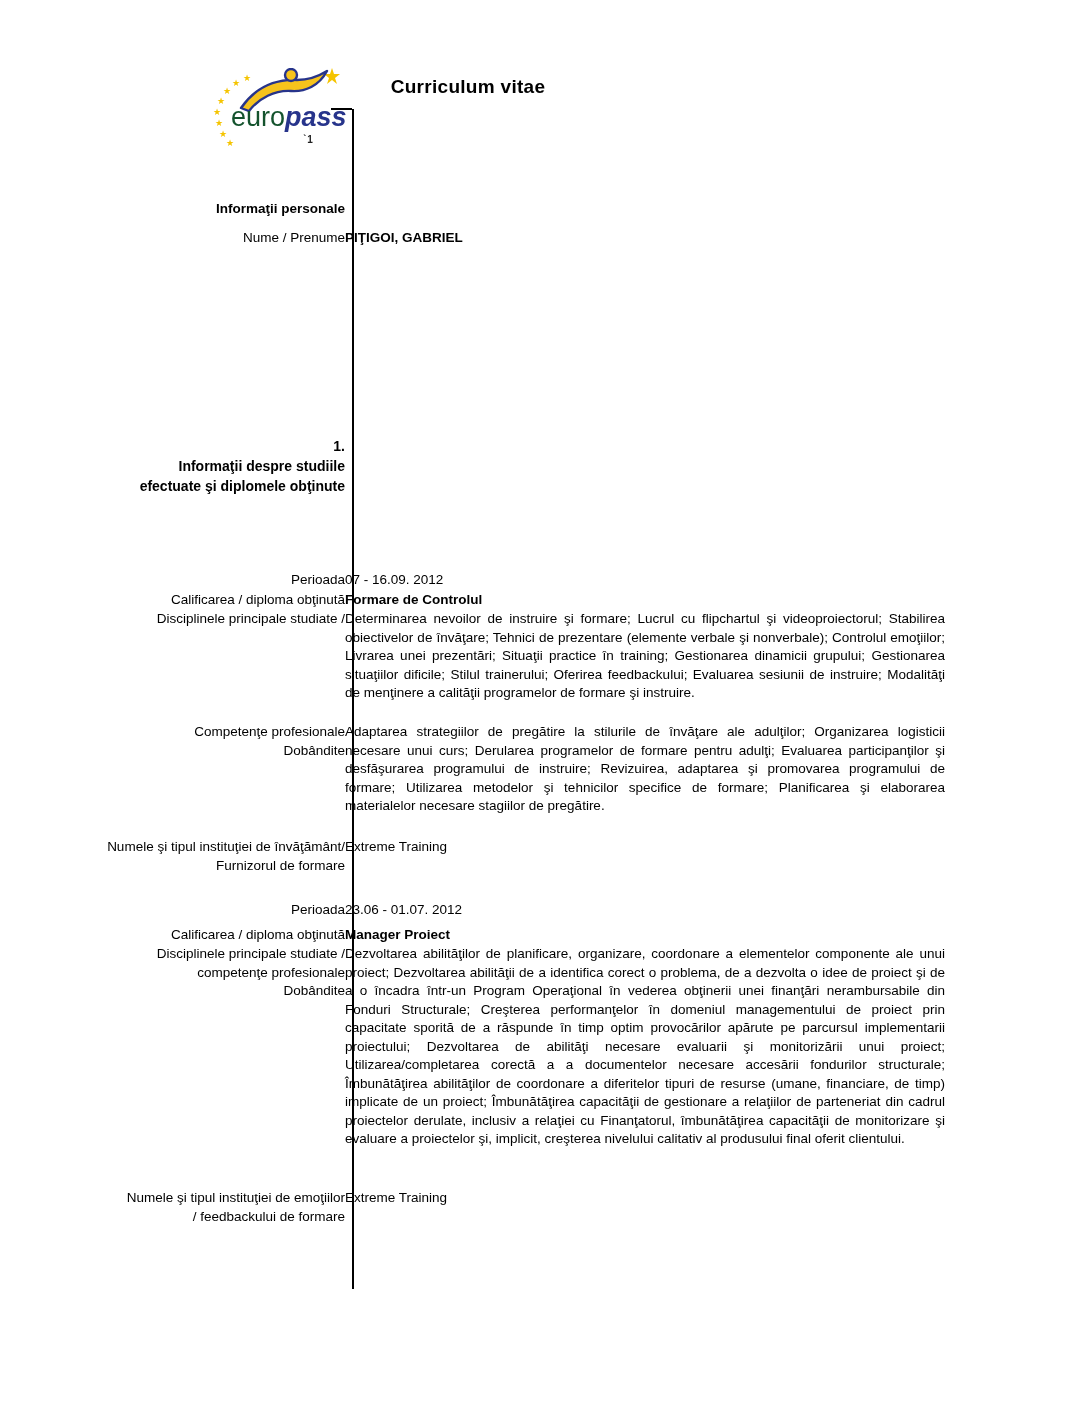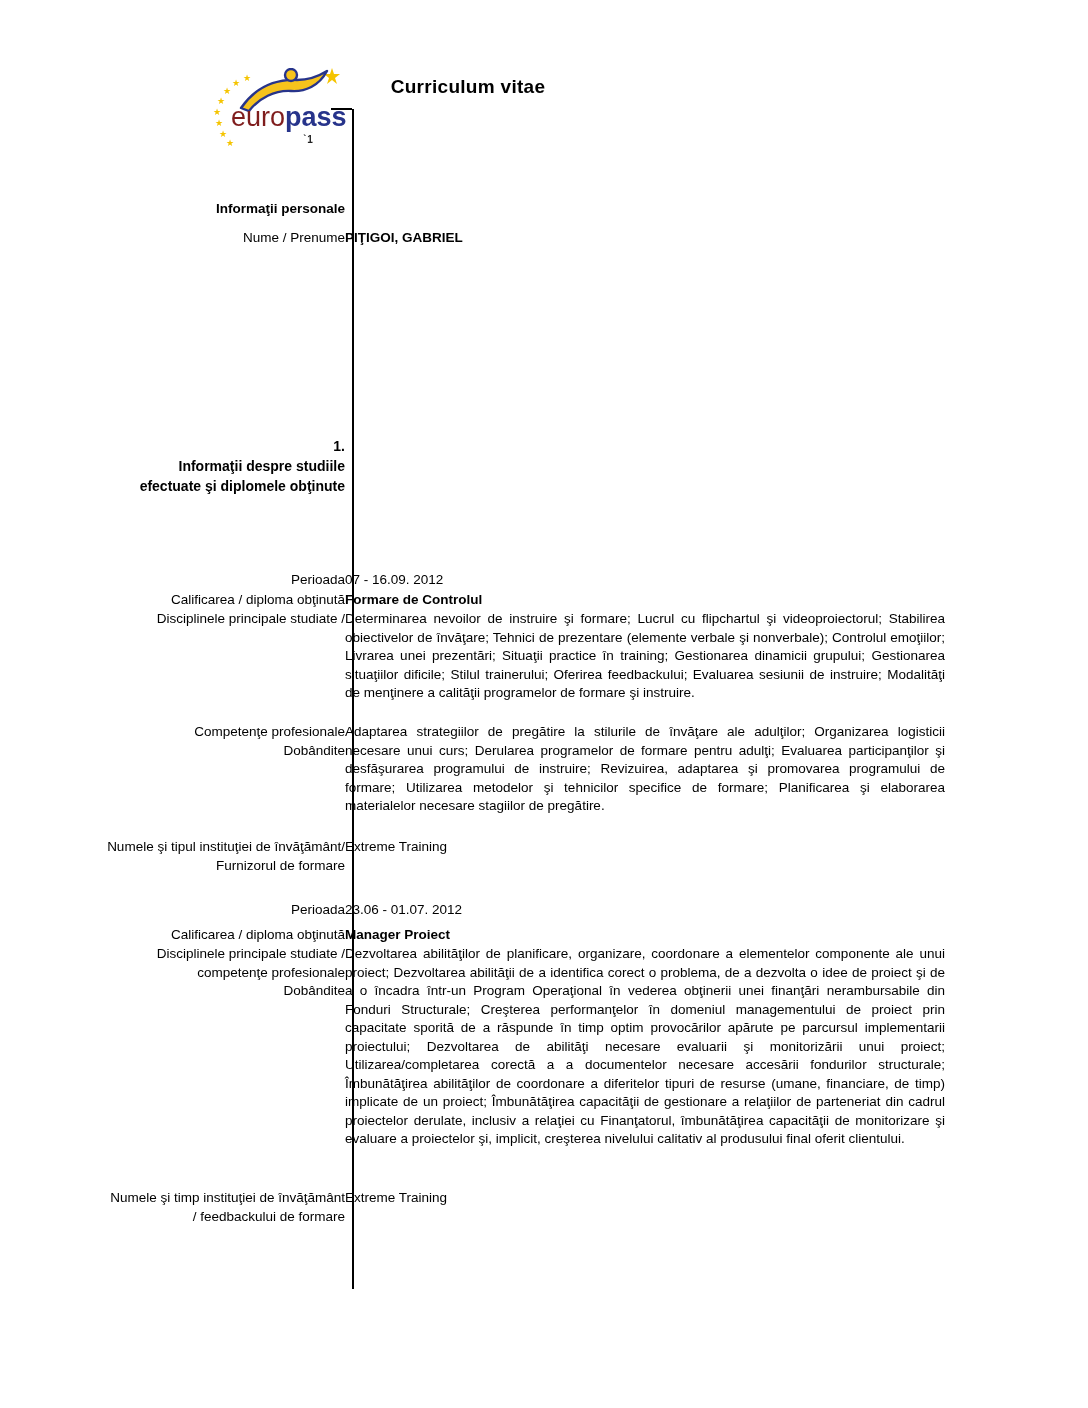--- a/index.html
+++ b/index.html
@@ -24,22 +24,22 @@
   .logo{position:absolute;left:213px;top:68px;width:140px;height:90px;}
   .logo-stars{position:absolute;left:0;top:6px;width:50px;height:74px;}
   .logo-stars span{
     position:absolute;font-size:9px;line-height:9px;color:#f5c400;
   }
   .logo-figure{position:absolute;left:22px;top:0px;}
   .wordmark{
     position:absolute;left:18px;top:36px;white-space:nowrap;
     font-size:27px;line-height:27px;
   }
-  .wordmark .euro{color:#7f1d1d;font-weight:normal;text-align:right;}
-  .wordmark .pass{color:#27348b;font-weight:bold;text-align:center;}
+  .wordmark .euro{color:#14532d;font-weight:normal;text-align:right;}
+  .wordmark .pass{color:#27348b;font-weight:bold;font-style:italic;text-align:center;}
   .logo-mark{
     position:absolute;left:90px;top:66px;
     font-size:10px;font-weight:bold;color:#222;letter-spacing:1px;
   }
 
   
   .vline{position:absolute;left:352px;top:109px;width:2px;height:1180px;background:#000;}
   .hline{position:absolute;left:331px;top:108px;width:21px;height:2px;background:#000;}
 
   
@@ -149,19 +149,19 @@
     <div class="lbl">
       <div>Disciplinele principale studiate /</div>
       <div>competenţe profesionale</div>
       <div>Dobândite</div>
     </div>
     <div class="val par">Dezvoltarea abilităţilor de planificare, organizare, coordonare a elementelor componente ale unui proiect; Dezvoltarea abilităţii de a identifica corect o problema, de a dezvolta o idee de proiect şi de a o încadra într-un Program Operaţional în vederea obţinerii unei finanţări nerambursabile din Fonduri Structurale; Creşterea performanţelor în domeniul managementului de proiect prin capacitate sporită de a răspunde în timp optim provocărilor apărute pe parcursul implementarii proiectului; Dezvoltarea de abilităţi necesare evaluarii şi monitorizării unui proiect; Utilizarea/completarea corectă a a documentelor necesare accesării fondurilor structurale; Îmbunătăţirea abilităţilor de coordonare a diferitelor tipuri de resurse (umane, financiare, de timp) implicate de un proiect; Îmbunătăţirea capacităţii de gestionare a relaţiilor de parteneriat din cadrul proiectelor derulate, inclusiv a relaţiei cu Finanţatorul, îmbunătăţirea capacităţii de monitorizare şi evaluare a proiectelor şi, implicit, creşterea nivelului calitativ al produsului final oferit clientului.</div>
   </div>
 
   <div class="row" style="top:1189px;">
     <div class="lbl">
-      <div>Numele şi timp instituţiei de învăţământ</div>
+      <div>Numele şi tipul instituţiei de emoţiilor</div>
       <div>/ feedbackului de formare</div>
     </div>
     <div class="val">Extreme Training</div>
   </div>
 
 </div>
 
 </body></html>

